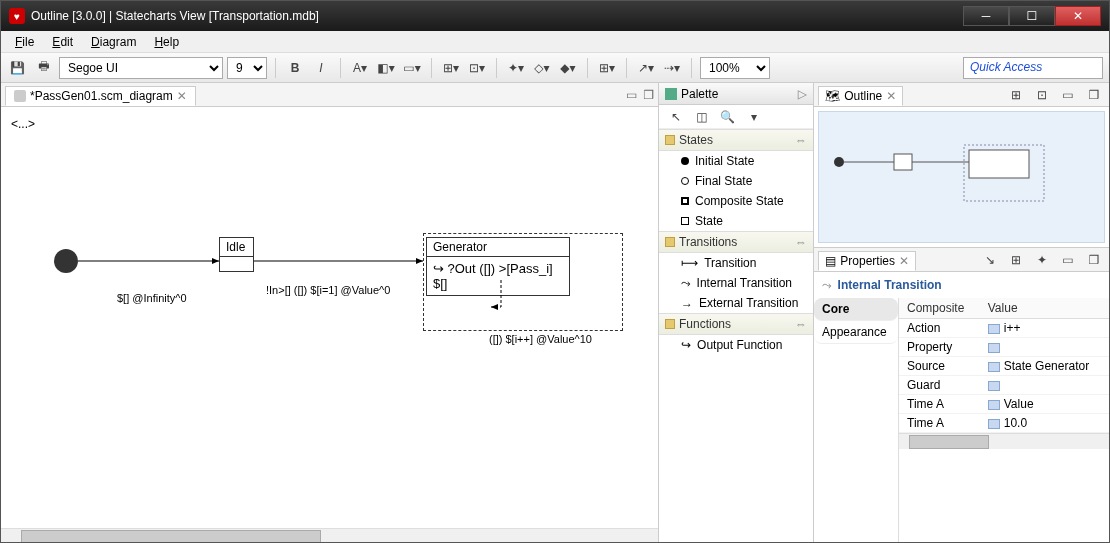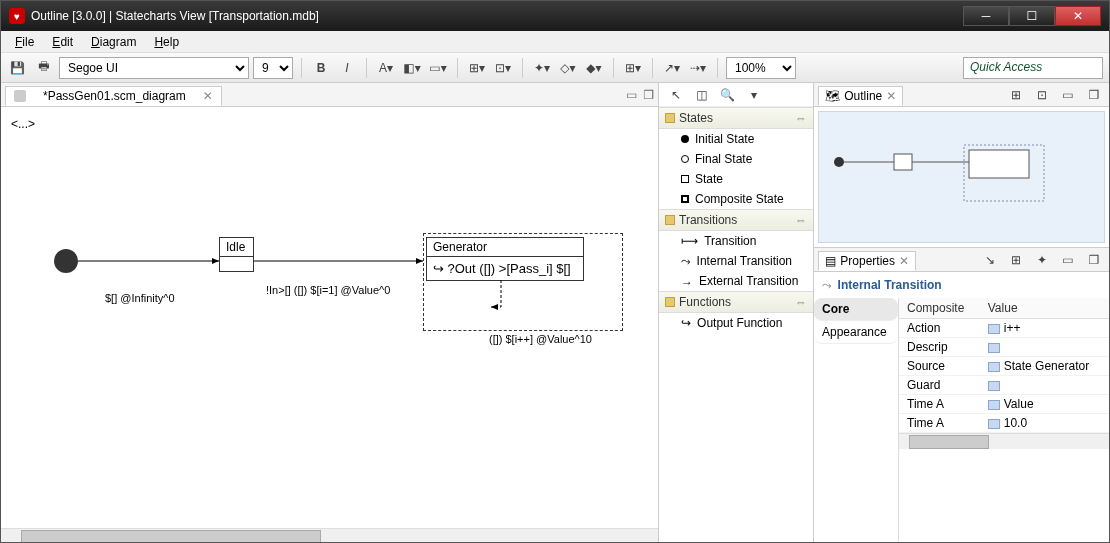--- a/index.html
+++ b/index.html
@@ -10,25 +10,25 @@
 .winbtns { display: flex; gap: 0; }
 .winbtn { width: 46px; height: 20px; display: flex; align-items: center; justify-content: center; font-size: 12px; border:1px solid #555; background:linear-gradient(#4a4a4a,#222); color:#fff;}
 .winbtn.close { background: linear-gradient(#e06060,#c03030); border-color:#a02020;}
 .menubar { height: 22px; background: #f0f0f0; display: flex; align-items: center; padding: 0 6px; gap: 2px; border-bottom:1px solid #ddd;}
 .menubar span { padding: 2px 8px; cursor: default; }
 .menubar span u { text-decoration: underline; }
 .toolbar { height: 30px; background: linear-gradient(#fafafa,#e8e8e8); border-bottom: 1px solid #ccc; display: flex; align-items: center; padding: 0 6px; gap: 4px; }
 .tbtn { width: 22px; height: 22px; border: 1px solid transparent; display: flex; align-items: center; justify-content: center; font-size: 12px; color:#444; border-radius:2px;}
 .tsel { height: 22px; border: 1px solid #aaa; background: #fff; padding: 0 4px; font-size:12px;}
 .tsep { width: 1px; height: 20px; background: #ccc; margin: 0 4px; }
-.quickaccess { margin-left: auto; width: 140px; height: 22px; border: 1px solid #aaa; padding: 2px 6px; color: #14532d; font-style: italic; background:#fff;}
+.quickaccess { margin-left: auto; width: 140px; height: 22px; border: 1px solid #aaa; padding: 2px 6px; color: #1d4ed8; font-style: italic; background:#fff;}
 .workarea { display: flex; height: 461px; }
 .editor-col { flex: 1; display: flex; flex-direction: column; border-right: 1px solid #ccc; min-width:0;}
 .tabstrip { height: 24px; display: flex; align-items: center; border-bottom: 1px solid #ccc; background: #f4f4f4; padding: 0 4px; }
-.edtab { display: flex; align-items: center; gap: 17px; background: #fff; border: 1px solid #ccc; border-bottom: 1px solid #fff; padding: 2px 8px; position: relative; top: 1px; }
+.edtab { display: flex; align-items: center; gap: 4px; background: #fff; border: 1px solid #ccc; border-bottom: 1px solid #fff; padding: 2px 8px; position: relative; top: 1px; }
 .edtab .ico { width:12px;height:12px;background:#ccc;border-radius:2px;}
 .tabstrip .right { margin-left: auto; display: flex; gap: 6px; color:#666; }
 .canvas { flex: 1; position: relative; background: #fff; overflow:hidden;}
 .dots { position:absolute; top:10px; left:10px; color:#000;}
 .node { position: absolute; border: 1px solid #333; background: #fff; }
 .init { width: 24px; height: 24px; background: #333; border-radius: 50%; border:none; }
 .statebox .hdr { border-bottom:1px solid #333; padding:2px 6px; text-align:left;}
 .statebox .body { min-height:14px; padding:2px 6px; font-size:11px;}
 .genbox { border:1px solid #333;}
 .genbox .hdr{border-bottom:1px solid #333; padding:2px 6px;}
@@ -82,21 +82,21 @@
 <div class="menubar">
   <span><u>F</u>ile</span>
   <span><u>E</u>dit</span>
   <span><u>D</u>iagram</span>
   <span><u>H</u>elp</span>
 </div>
 
 <div class="toolbar">
   <div class="tbtn">💾</div>
   <div class="tbtn">🖶</div>
-  <select class="tsel" style="width:190px"><option>Segoe UI</option></select>
+  <select class="tsel" style="width:164px"><option>Segoe UI</option></select>
   <select class="tsel" style="width:40px"><option>9</option></select>
   <div class="tsep"></div>
   <div class="tbtn">
       <b>B</b>
     </div>
   <div class="tbtn">
       <i>I</i>
     </div>
   <div class="tsep"></div>
   <div class="tbtn">A▾</div>
@@ -146,39 +146,44 @@
       </svg>
 
       <div class="node init" style="left:53px;top:142px"></div>
 
       <div class="node statebox" style="left:218px;top:130px;width:35px">
         <div class="hdr">Idle</div>
         <div class="body"></div>
       </div>
 
       <div class="sel-dashed" style="left:422px;top:126px;width:200px;height:98px"></div>
-      <div class="node genbox" style="left:425px;top:130px;width:158px">
+      <div class="node genbox" style="left:425px;top:130px;width:144px">
         <div class="hdr">Generator</div>
         <div class="body">↪ ?Out ([]) &gt;[Pass_i] $[]</div>
       </div>
 
       <svg class="edges" style="z-index:2">
         <path d="M500,173 L500,200 L490,200" stroke="#000" fill="none" stroke-dasharray="3,2" marker-end="url(#ah)"></path>
       </svg>
 
-      <div class="lbl" style="left:104px;top:185px">$[] @Infinity^0</div>
+      <div class="lbl" style="left:116px;top:185px">$[] @Infinity^0</div>
       <div class="lbl" style="left:265px;top:177px">!In&gt;[] ([]) $[i=1] @Value^0</div>
       <div class="lbl" style="left:488px;top:226px">([]) $[i++] @Value^10</div>
     </div>
     <div class="hscroll">
         <div class="thumb"></div>
       </div>
   </div>
 
   <div class="side-col">
+    <div class="palette-head">
+      <div class="ico"></div>
+      <span>Palette</span>
+      <span style="margin-left:auto;color:#888">▷</span>
+    </div>
     <div class="palette-tools">
       <div class="tbtn">↖</div>
       <div class="tbtn">◫</div>
       <div class="tbtn">🔍</div>
       <div class="tbtn">▾</div>
     </div>
     <div class="pcat">
       <div class="cat-hdr">
           <div class="fld"></div>
           <span>States</span>
@@ -186,26 +191,26 @@
         </div>
       <div class="pitem">
           <span class="bullet" style="background:#000;border-radius:50%"></span>
           <span>Initial State</span>
         </div>
       <div class="pitem">
           <span class="bullet" style="border:1px solid #000;border-radius:50%"></span>
           <span>Final State</span>
         </div>
       <div class="pitem">
+          <span class="bullet" style="border:1px solid #000;box-shadow:inset 0 0 0 1px #000"></span>
+          <span>Composite State</span>
+        </div>
+      <div class="pitem">
           <span class="bullet" style="border:1px solid #000"></span>
           <span>State</span>
-        </div>
-      <div class="pitem">
-          <span class="bullet" style="border:1px solid #000;box-shadow:inset 0 0 0 1px #000"></span>
-          <span>Composite State</span>
         </div>
       <div class="cat-hdr">
           <div class="fld"></div>
           <span>Transitions</span>
           <span class="exp">⇔</span>
         </div>
       <div class="pitem">
           <span>⟼</span>
           <span>Transition</span>
         </div>
@@ -285,21 +290,21 @@
               <th>Composite</th>
               <th>Value</th>
             </tr>
               </thead>
             <tbody id="props-rows">
                 <tr>
                   <td>Action</td>
                   <td><span class="valico"></span>i++</td>
                 </tr>
                 <tr>
-                  <td>Descrip</td>
+                  <td>Property</td>
                   <td><span class="valico"></span></td>
                 </tr>
                 <tr>
                   <td>Source</td>
                   <td><span class="valico"></span>State Generator</td>
                 </tr>
                 <tr>
                   <td>Guard</td>
                   <td><span class="valico"></span></td>
                 </tr>

